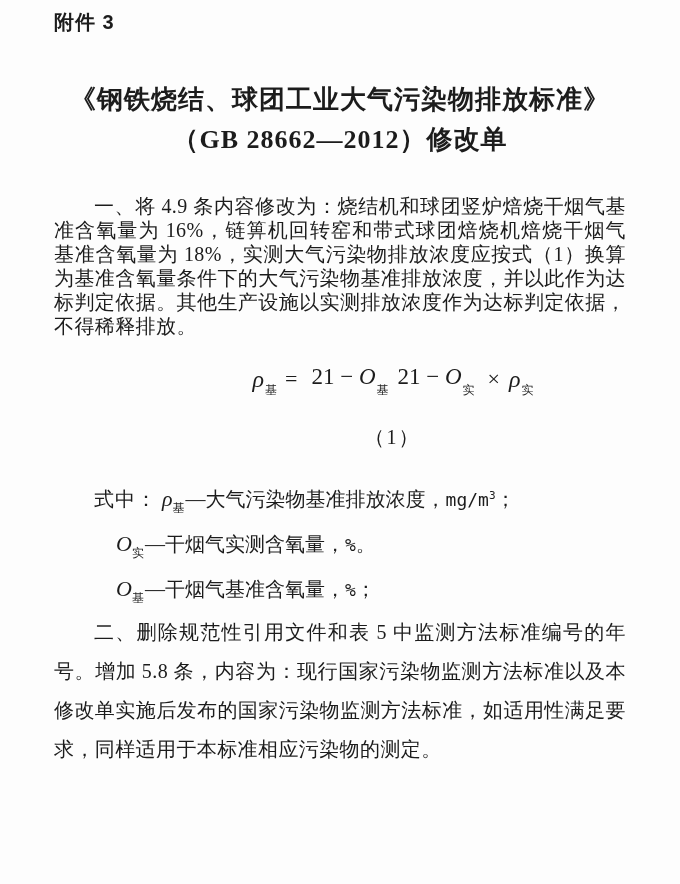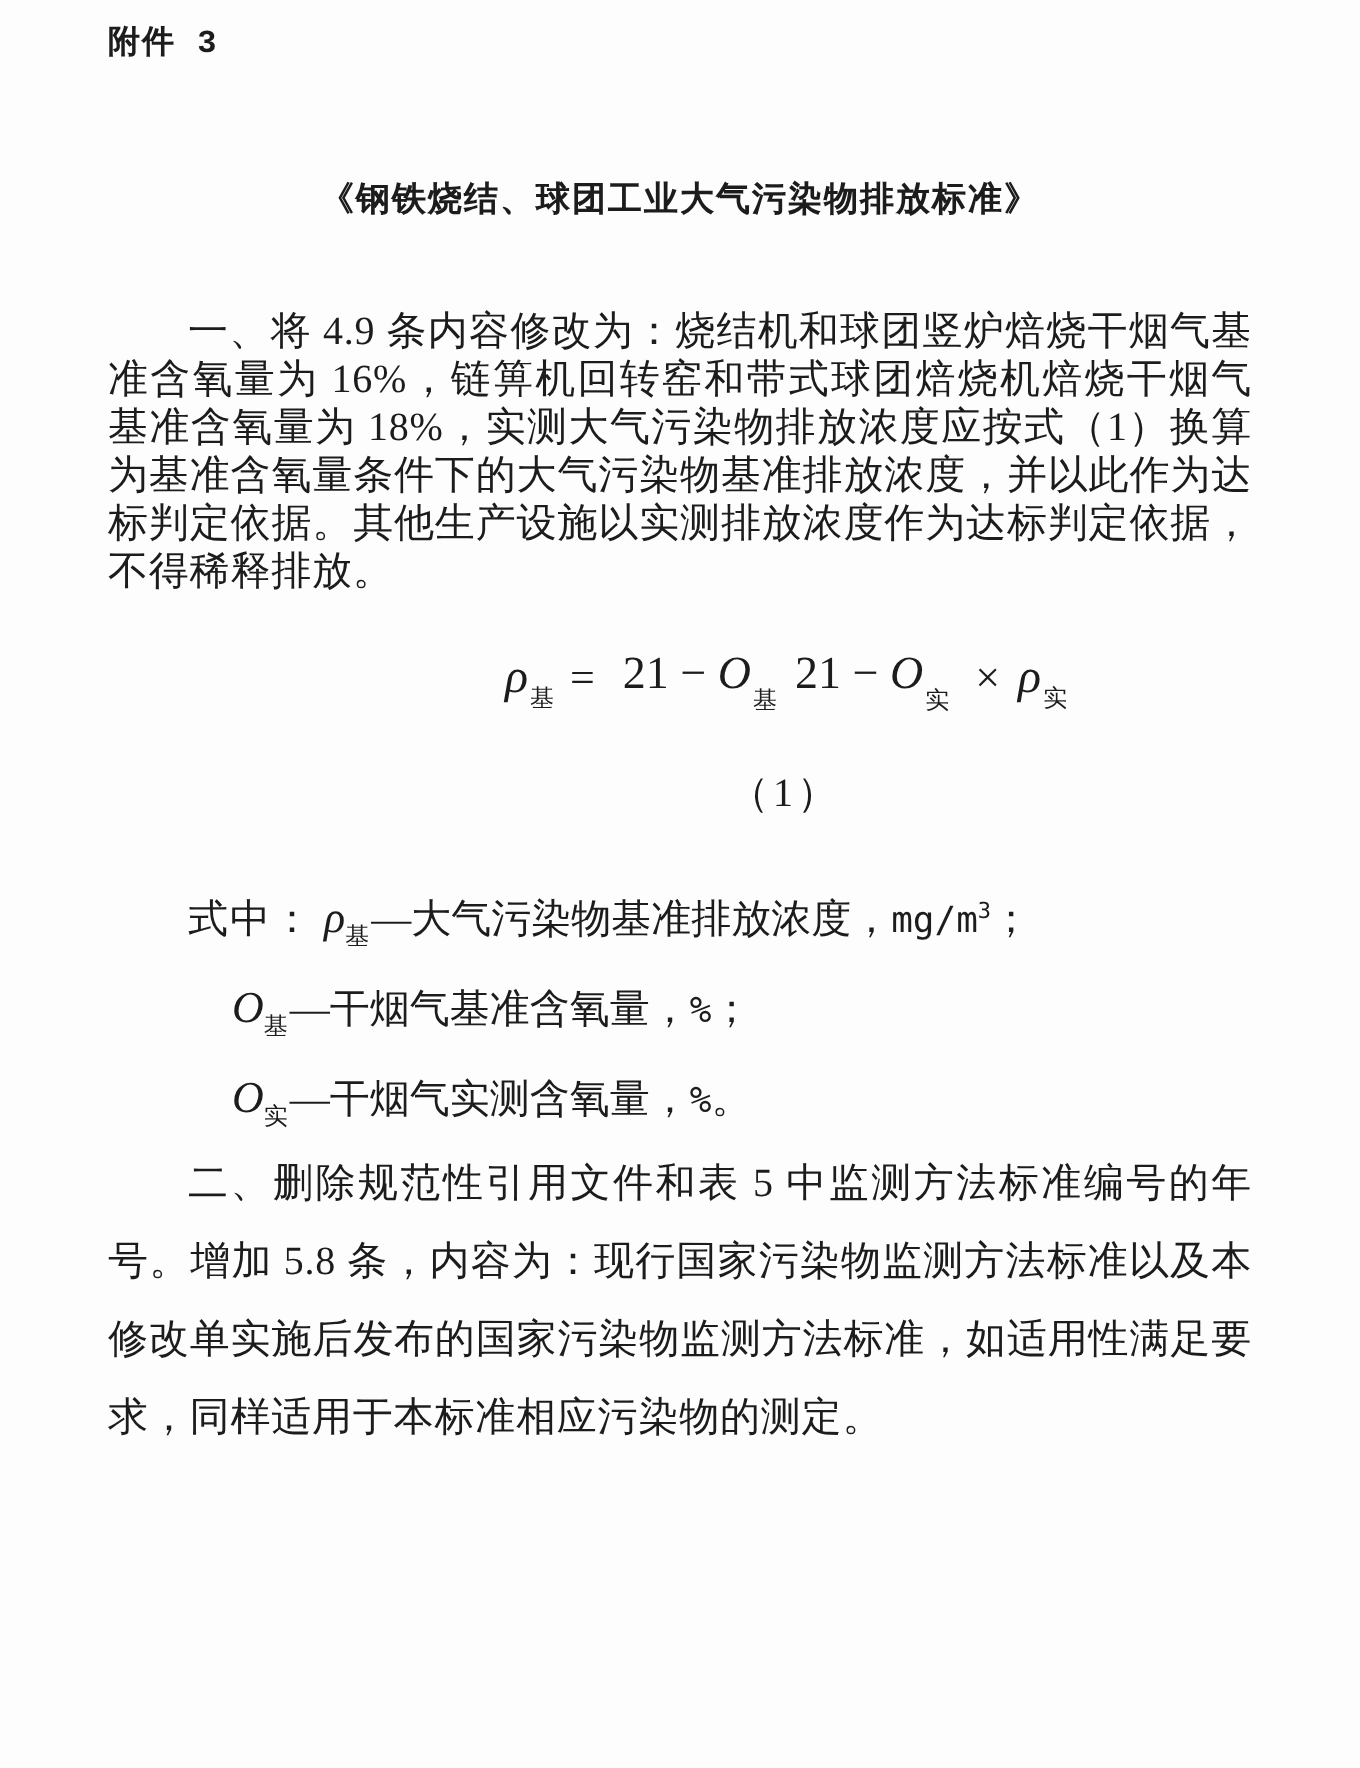--- a/index.html
+++ b/index.html
@@ -9,31 +9,31 @@
     width: 680px;
     height: 884px;
     margin: 0 auto;
     background: #fdfdfd;
     color: #1c1c1c;
     font-family: "Liberation Serif", "DejaVu Serif", serif;
     overflow: hidden;
     padding: 10px 54px 0 54px;
   }
   .attachment-label {
-    font-family: Liberation Mono, monospace;
-    font-size: 16px;
+    font-family: Liberation Sans, sans-serif;
+    font-size: 20px;
     font-weight: 600;
     line-height: 24px;
     letter-spacing: 1px;
   }
   .doc-title {
     margin-top: 46px;
     text-align: center;
     font-weight: bold;
-    font-size: 17px;
+    font-size: 26px;
     line-height: 40px;
     letter-spacing: 1px;
   }
   .para {
     font-size: 20px;
     line-height: 24px;
     text-align: justify;
     text-indent: 2em;
     letter-spacing: 0.4px;
   }
@@ -121,20 +121,21 @@
 </style>
 </head>
 <body>
 
 <div class="page">
 
   <div class="attachment-label">附件 3</div>
 
   <div class="doc-title">
     <div>《钢铁烧结、球团工业大气污染物排放标准》</div>
+    <div>（GB 28662—2012）修改单</div>
   </div>
 
   <p class="para para-1">一、将 4.9 条内容修改为：烧结机和球团竖炉焙烧干烟气基准含氧量为 16%，链箅机回转窑和带式球团焙烧机焙烧干烟气基准含氧量为 18%，实测大气污染物排放浓度应按式（1）换算为基准含氧量条件下的大气污染物基准排放浓度，并以此作为达标判定依据。其他生产设施以实测排放浓度作为达标判定依据，不得稀释排放。</p>
 
   <div class="formula-wrap">
     <div class="formula-row">
       <span><span class="var">ρ</span><span class="var-sub">基</span></span>
       <span class="op">=</span>
       <span class="frac">
         <span class="num"><span>21 − </span><span class="fvar">O</span><sub>基</sub></span>
@@ -147,22 +148,22 @@
   </div>
 
   <div class="eq-label">（1）</div>
 
   <div class="where-block">
     <div class="where-line where-first">
       <span class="where-label">式中：</span>
       <span class="term-sym">ρ</span><span class="term-sub">基</span><span>—大气污染物基准排放浓度，</span><span class="unit">mg/m</span><span class="unit unit-sup">3</span><span>；</span>
     </div>
     <div class="where-line where-cont">
-      <span class="term-sym">O</span><span class="term-sub">基</span><span>—干烟气基准含氧量，</span><span class="unit">%</span><span>；</span>
+      <span class="term-sym">O</span><span class="term-sub">实</span><span>—干烟气实测含氧量，</span><span class="unit">%</span><span>。</span>
     </div>
     <div class="where-line where-cont">
-      <span class="term-sym">O</span><span class="term-sub">实</span><span>—干烟气实测含氧量，</span><span class="unit">%</span><span>。</span>
+      <span class="term-sym">O</span><span class="term-sub">基</span><span>—干烟气基准含氧量，</span><span class="unit">%</span><span>；</span>
     </div>
   </div>
 
   <p class="para para-2">二、删除规范性引用文件和表 5 中监测方法标准编号的年号。增加 5.8 条，内容为：现行国家污染物监测方法标准以及本修改单实施后发布的国家污染物监测方法标准，如适用性满足要求，同样适用于本标准相应污染物的测定。</p>
 
 </div>
 
 </body></html>

